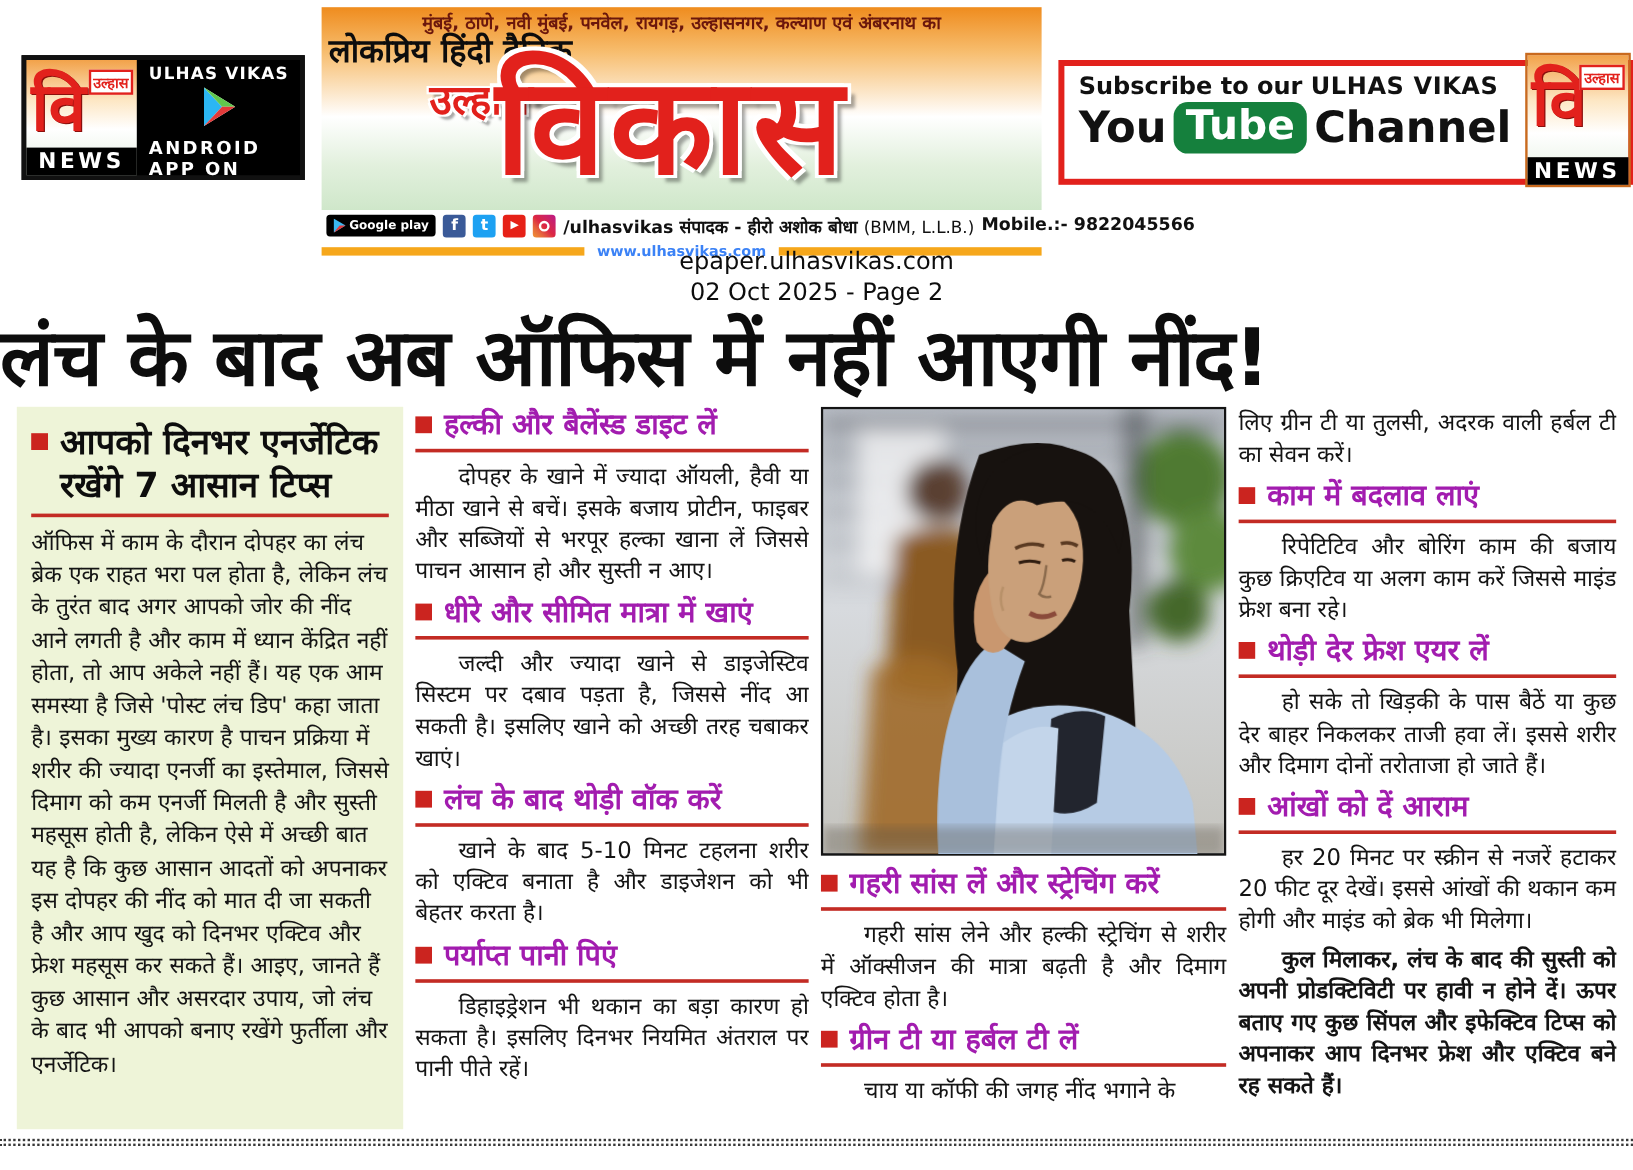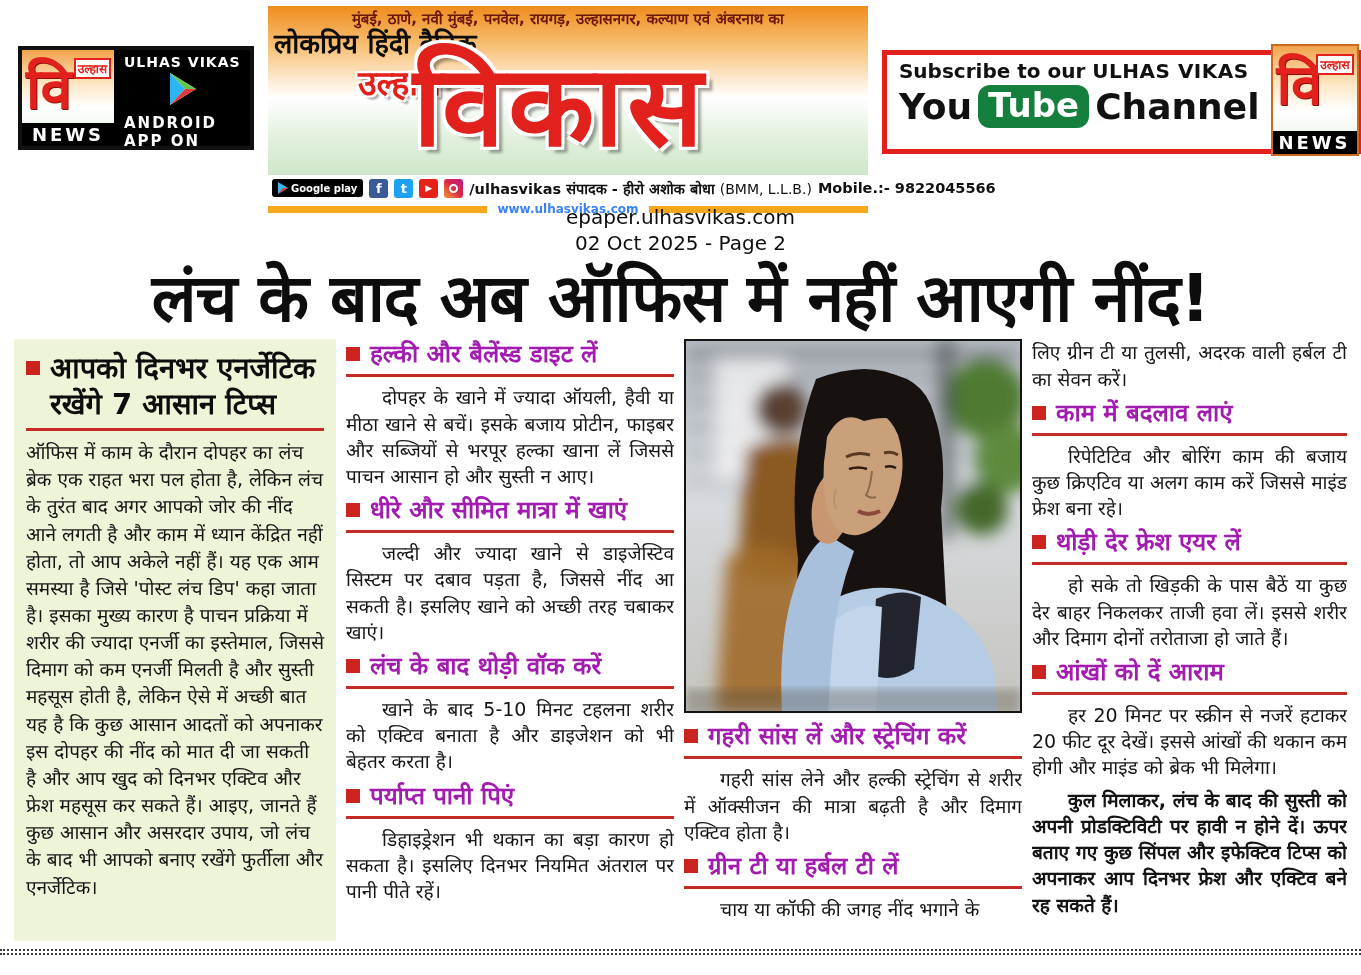--- a/index.html
+++ b/index.html
@@ -57,21 +57,21 @@
   .yt-l1 b { font-weight:900; letter-spacing:.5px; }
   .yt-l2 { display:flex; align-items:center; gap:6px; margin-top:2px; }
   .yt-l2 .you,.yt-l2 .channel { font-size:36px; font-weight:900; color:#111; }
   .tube-chip { background:#15803d; color:#fff; font-size:34px; font-weight:900; border-radius:12px; padding:0 10px 3px; }
   .yt-box .news-logo { position:absolute; right:2px; top:-6px; width:88px; height:112px; border:2px solid #c96a1e; }
 
   
   .epaper { text-align:center; font-size:20px; color:#0d0d0d; line-height:1.3; margin-top:4px; }
 
   
-  .headline { text-align:center; font-size:66px; font-weight:900; color:#0d0d0d; letter-spacing:-1px; margin:8px 0 6px; line-height:1.05; }
+  .headline { font-size:66px; font-weight:900; color:#0d0d0d; letter-spacing:-1px; margin:8px 0 6px; line-height:1.05; }
 
   
   .content { display:grid; grid-template-columns:322px 328px 338px 1fr; gap:10px; padding:0 14px; height:602px; align-items:start; }
   .col { height:602px; overflow:hidden; }
 
   .greenbox { background:#eef4d8; padding:12px 12px 14px; height:602px; overflow:hidden; }
   .g-head { display:flex; gap:10px; font-size:29px; font-weight:900; line-height:1.22; color:#0d0d0d; }
   .g-head .bullet { margin-top:10px; }
   .bullet { width:14px; height:14px; background:#cb241f; flex:none; }
   .g-rule { border:none; border-top:3px solid #c32b24; margin:6px 0 8px; }

